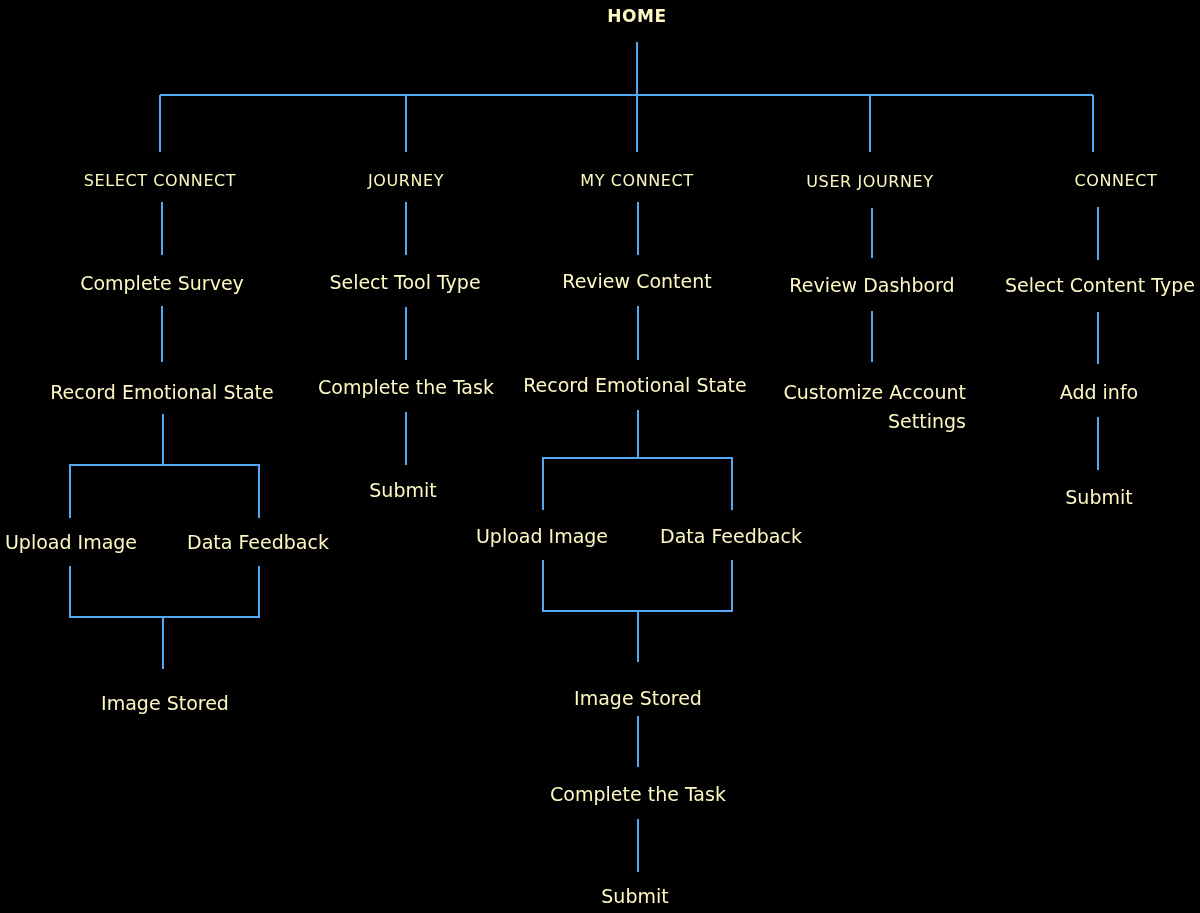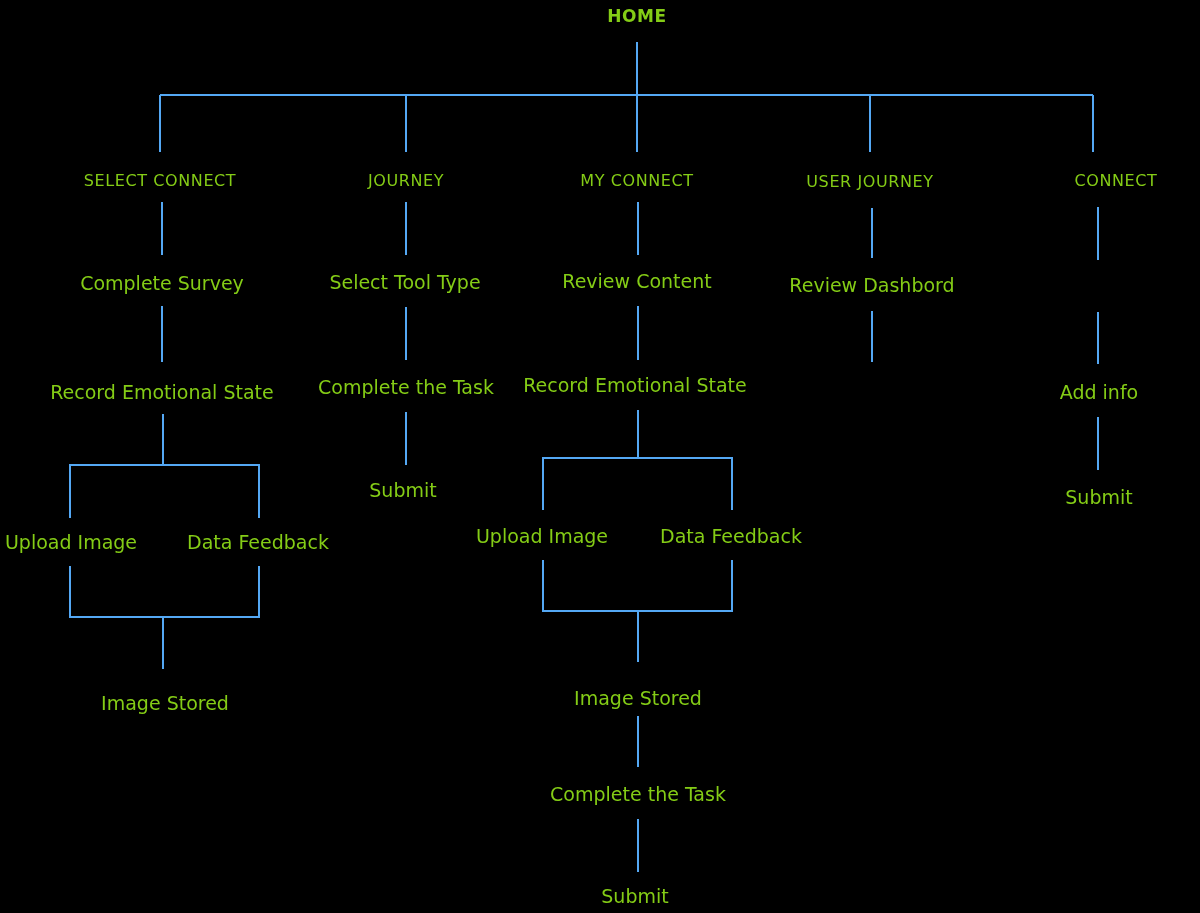--- a/index.html
+++ b/index.html
@@ -18,21 +18,21 @@
   .lines {
     position: absolute;
     left: 0;
     top: 0;
     width: 1200px;
     height: 913px;
   }
   .node {
     position: absolute;
     transform: translate(-50%, -50%);
-    color: #84cc16;
+    color: #fef9c3;
     font-size: 19px;
     line-height: 24px;
     white-space: nowrap;
     text-align: right;
   }
   .header {
     font-size: 16px;
     letter-spacing: 0.6px;
     font-weight: 500;
   }
@@ -83,18 +83,20 @@
   <div class="node" style="left:637px; top:281px;">Review Content</div>
   <div class="node" style="left:635px; top:385px;">Record Emotional State</div>
   <div class="node" style="left:542px; top:536px;">Upload Image</div>
   <div class="node" style="left:731px; top:536px;">Data Feedback</div>
   <div class="node" style="left:638px; top:698px;">Image Stored</div>
   <div class="node" style="left:638px; top:794px;">Complete the Task</div>
   <div class="node" style="left:635px; top:896px;">Submit</div>
 
   <div class="node header" style="left:870px; top:182px;">USER JOURNEY</div>
   <div class="node" style="left:872px; top:285px;">Review Dashbord</div>
+  <div class="node wrap" style="left:871px; top:407px;">Customize Account Settings</div>
 
   <div class="node header" style="left:1092px; top:181px;margin-left:24px;">CONNECT</div>
+  <div class="node" style="left:1100px; top:285px;">Select Content Type</div>
   <div class="node" style="left:1099px; top:392px;">Add info</div>
   <div class="node" style="left:1099px; top:497px;">Submit</div>
 
 </div>
 
 </body></html>

